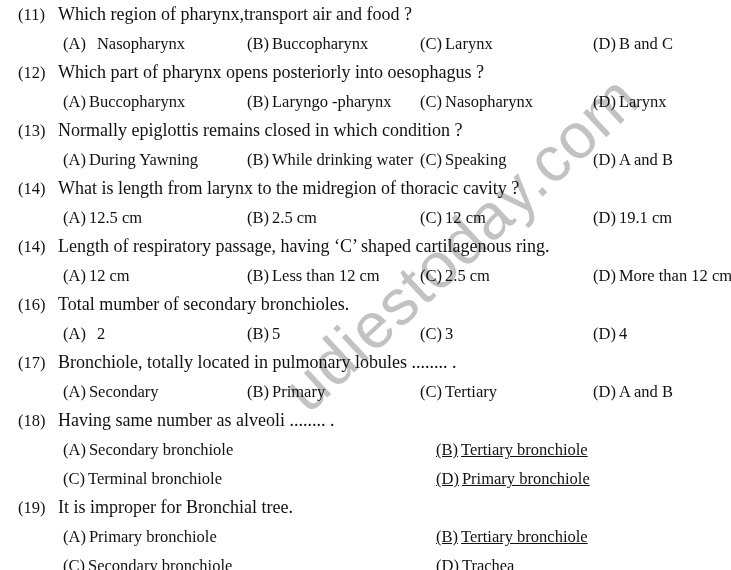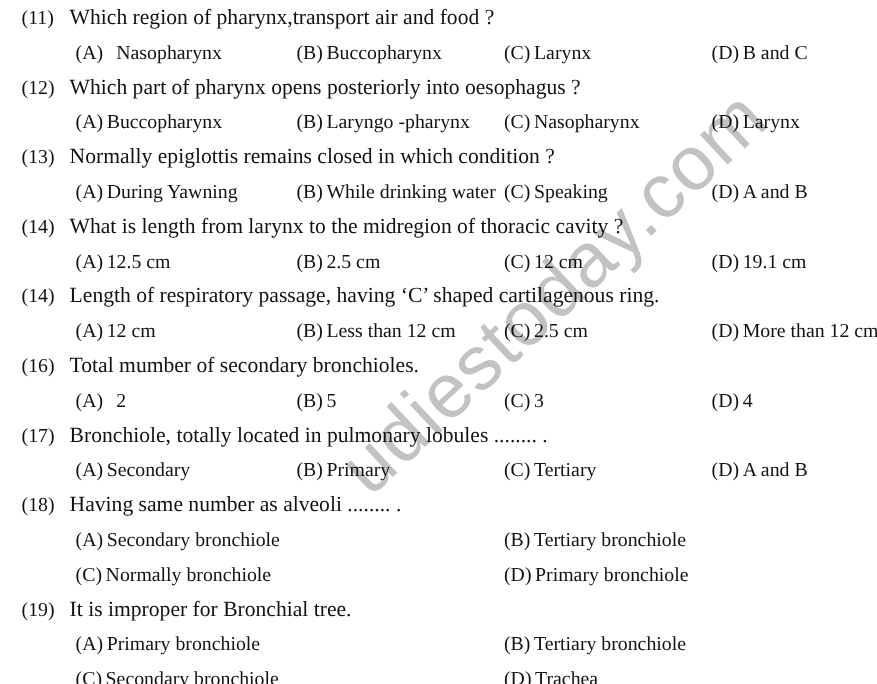--- a/index.html
+++ b/index.html
@@ -90,21 +90,21 @@
     font-size: 16.5px;
     white-space: pre;
   }
   
   .col-a { left: 47px; }
   .col-b { left: 231px; }
   .col-c { left: 404px; }
   .col-d { left: 577px; }
   
   .col-w1 { left: 47px; }
-  .col-w2 { left: 404px; }
+  .col-w2 { left: 420px; text-decoration: underline; }
 
   .opt .tag { margin-right: 3px; }
   .opt.wide-gap .tag { margin-right: 11px; }
 </style>
 </head>
 <body style="background: rgb(255, 255, 255); color: rgb(17, 17, 17);">
 
 <div id="sheet">
 
   <div class="watermark-layer">
@@ -199,21 +199,21 @@
       <div class="q-block">
         <div class="q-line">
           <span class="q-num">(18)</span>
           <span class="q-text">Having same number as alveoli ........ .</span>
         </div>
         <div class="opt-row">
           <div class="opt col-w1"><span class="tag">(A)</span><span class="lab">Secondary bronchiole</span></div>
           <div class="opt col-w2"><span class="tag">(B)</span><span class="lab">Tertiary bronchiole</span></div>
         </div>
         <div class="opt-row">
-          <div class="opt col-w1"><span class="tag">(C)</span><span class="lab">Normally bronchiole</span></div>
+          <div class="opt col-w1"><span class="tag">(C)</span><span class="lab">Terminal bronchiole</span></div>
           <div class="opt col-w2"><span class="tag">(D)</span><span class="lab">Primary bronchiole</span></div>
         </div>
       </div>
       <div class="q-block">
         <div class="q-line">
           <span class="q-num">(19)</span>
           <span class="q-text">It is improper for Bronchial tree.</span>
         </div>
         <div class="opt-row">
           <div class="opt col-w1"><span class="tag">(A)</span><span class="lab">Primary bronchiole</span></div>

